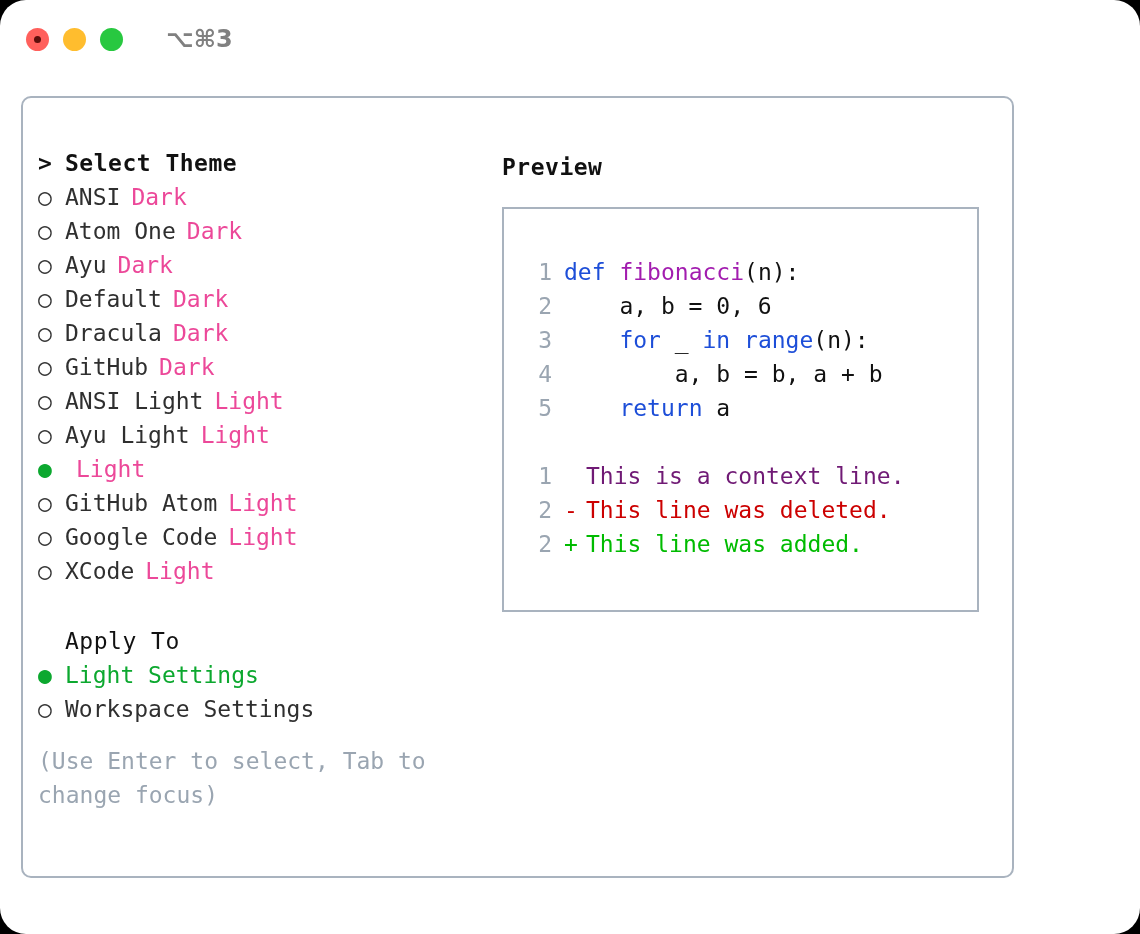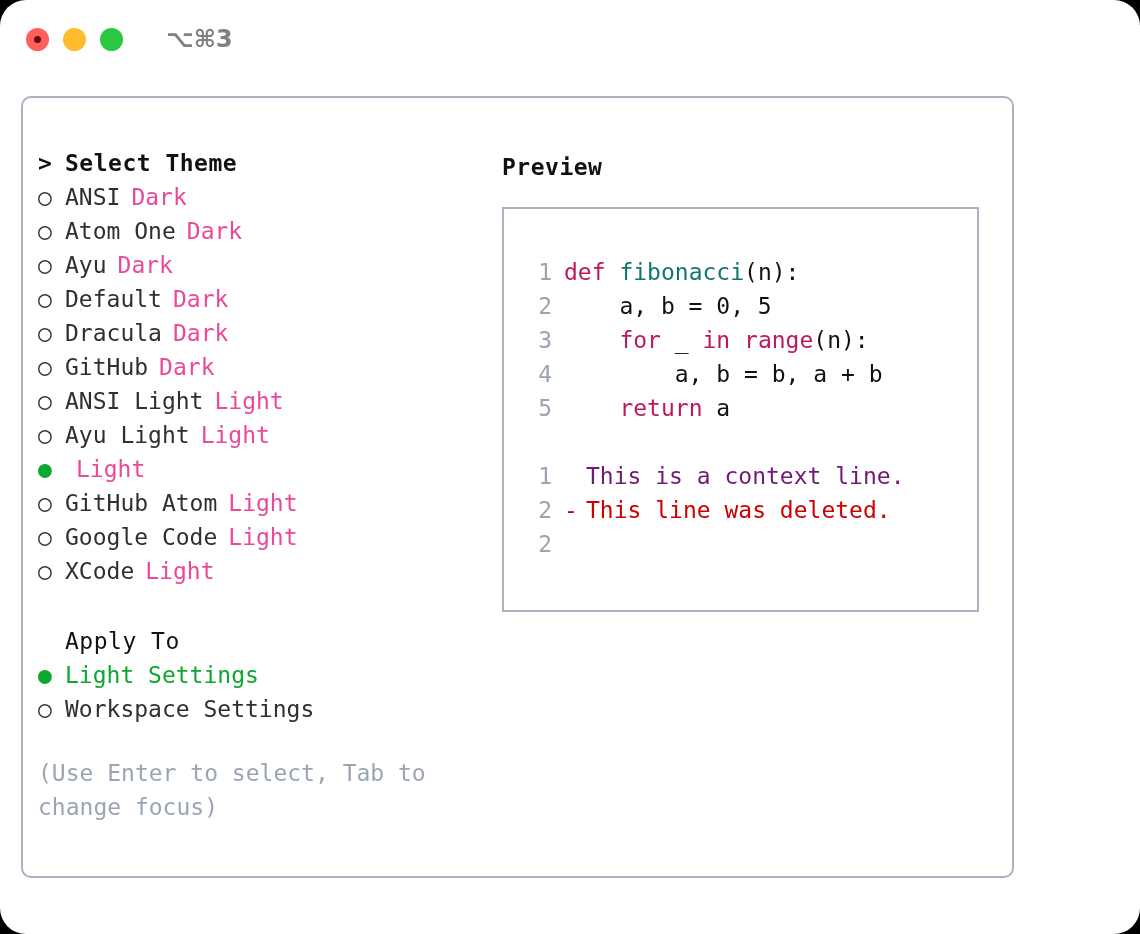--- a/index.html
+++ b/index.html
@@ -135,21 +135,21 @@
   }
 
   .section-label {
     color: #111111;
     letter-spacing: 0.5px;
   }
 
   .spacer-lg { height: 36px; }
 
   .hint {
-    margin-top: 30px;
+    margin-top: 18px;
     width: 404px;
     color: #9aa5b1;
     font-size: 23px;
     line-height: 34px;
     white-space: normal;
   }
 
   
   .right-col {
     position: absolute;
@@ -189,22 +189,22 @@
   }
   .lineno {
     display: inline-block;
     width: 34px;
     flex: 0 0 34px;
     text-align: right;
     color: #9aa5b1;
     margin-right: 12px;
   }
   .code-text { color: #111111; }
-  .kw  { color: #be185d; text-align: center; }
-  .fn  { color: #0f766e; }
+  .kw  { color: #1d4ed8; text-align: center; }
+  .fn  { color: #a21caf; }
   .pl  { color: #111111; }
   .blank-line { height: 34px; }
 
   .diff-ctx  { color: #701a75; }
   .diff-del  { color: #cc0000; }
   .diff-add  { color: #00bb00; }
   .diff-sign { display: inline-block; width: 22px; }
 </style>
 </head>
 <body>
@@ -313,30 +313,30 @@
         <div class="hint">(Use Enter to select, Tab to change focus)</div>
       </div>
 
       <div class="right-col">
         <div class="preview-title">Preview</div>
 
         <div class="preview-box">
           <div class="code-area">
             <div id="code-lines">
                 <div class="code-line"><span class="lineno">1</span><span class="code-text"><span class="kw">def</span><span class="pl"> </span><span class="fn">fibonacci</span><span class="pl">(n):</span></span></div>
-                <div class="code-line"><span class="lineno">2</span><span class="code-text"><span class="pl">    a, b = 0, 5</span></span></div>
+                <div class="code-line"><span class="lineno">2</span><span class="code-text"><span class="pl">    a, b = 0, 6</span></span></div>
                 <div class="code-line"><span class="lineno">3</span><span class="code-text"><span class="pl">    </span><span class="kw">for</span><span class="pl"> _ </span><span class="kw">in</span><span class="pl"> </span><span class="kw">range</span><span class="pl">(n):</span></span></div>
                 <div class="code-line"><span class="lineno">4</span><span class="code-text"><span class="pl">        a, b = b, a + b</span></span></div>
                 <div class="code-line"><span class="lineno">5</span><span class="code-text"><span class="pl">    </span><span class="kw">return</span><span class="pl"> a</span></span></div>
               </div>
             <div class="blank-line"></div>
             <div id="diff-lines">
                 <div class="code-line"><span class="lineno">1</span><span class="diff-ctx"><span class="diff-sign"> </span><span>This is a context line.</span></span></div>
                 <div class="code-line"><span class="lineno">2</span><span class="diff-del"><span class="diff-sign">-</span><span>This line was deleted.</span></span></div>
-                <div class="code-line"><span class="lineno">2</span></div>
+                <div class="code-line"><span class="lineno">2</span><span class="diff-add"><span class="diff-sign">+</span><span>This line was added.</span></span></div>
               </div>
           </div>
         </div>
       </div>
 
     </div>
   </div>
 </div>
 
 </body></html>

